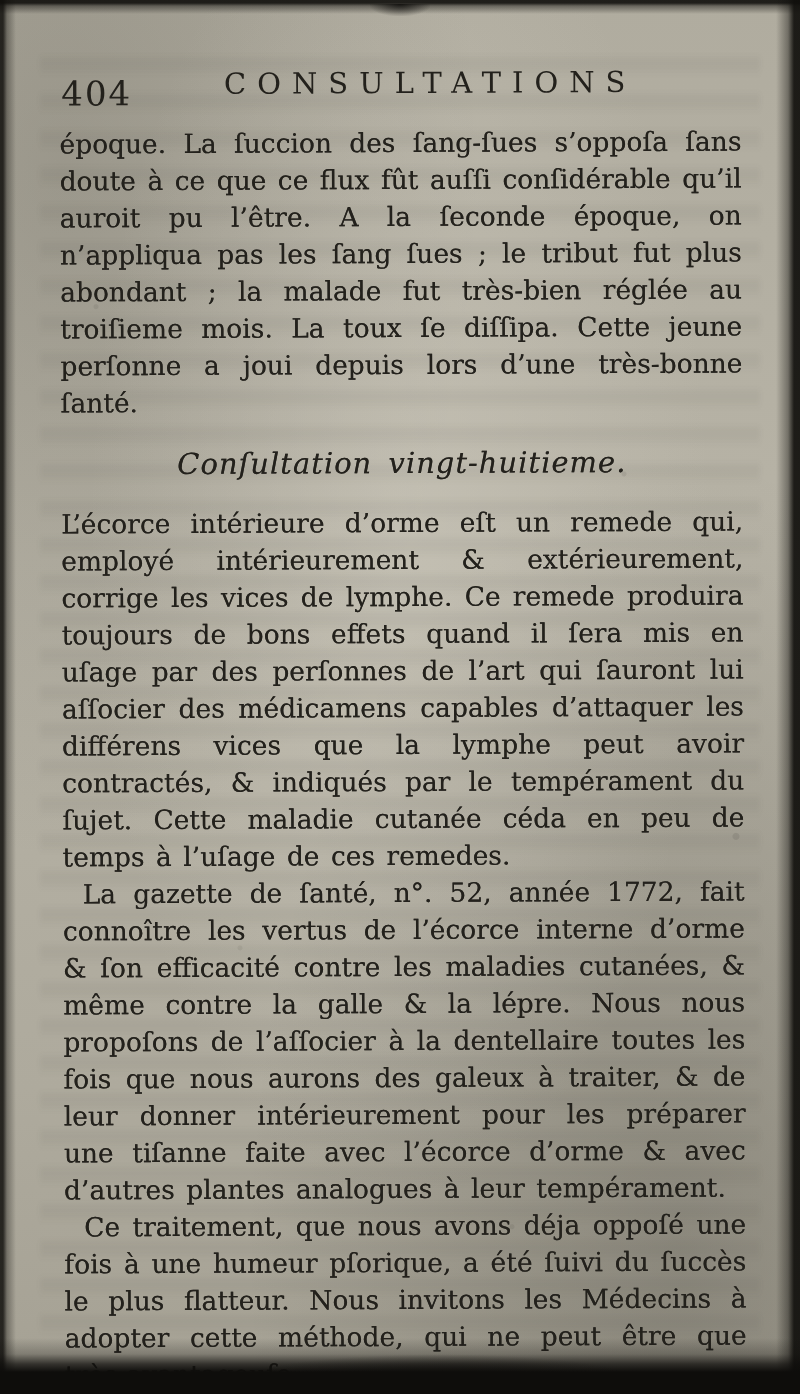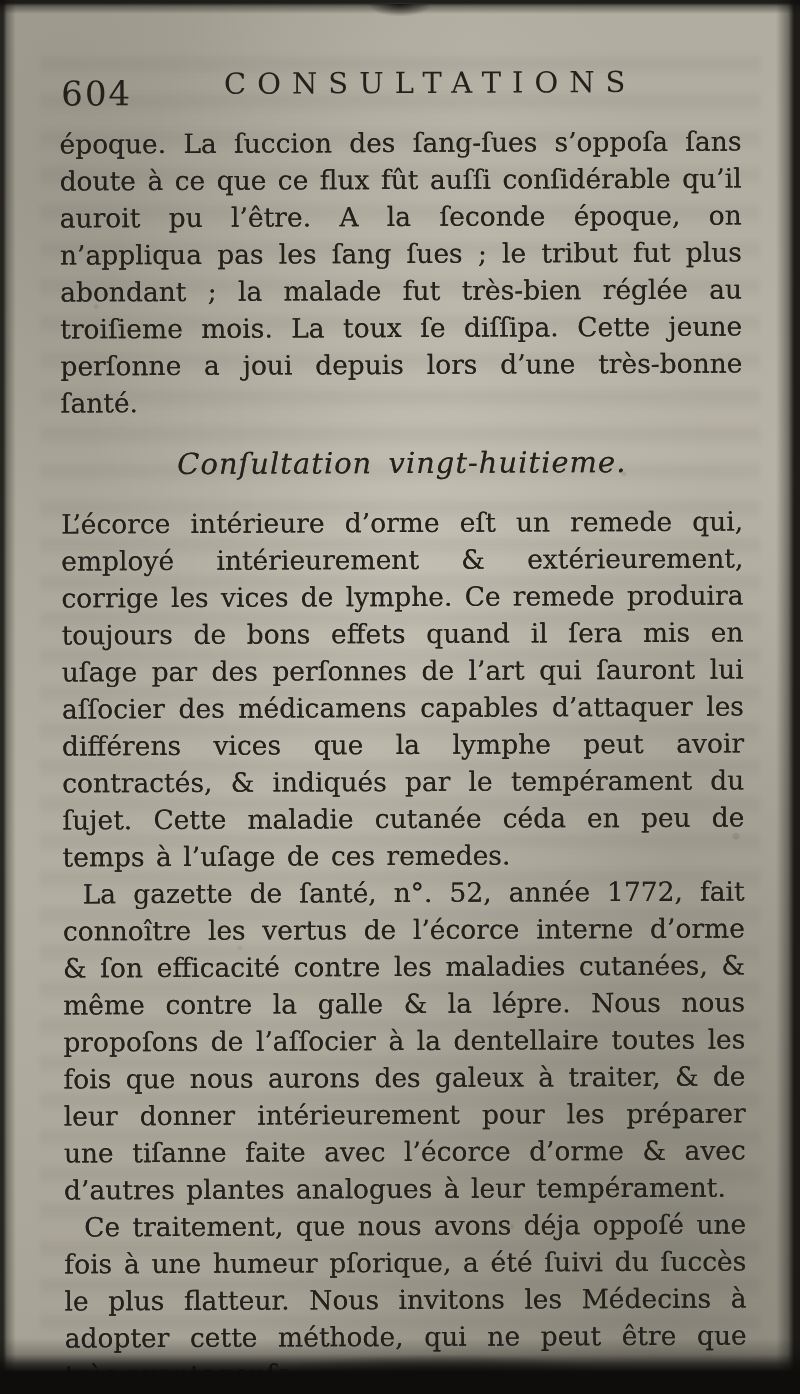--- a/index.html
+++ b/index.html
@@ -124,21 +124,21 @@
 </style>
 </head>
 <body>
 
 <div class="scan">
   <div class="bleed"></div>
   <div class="speckle"></div>
 
   <div class="page-content">
     <div class="header-row">
-      <span class="page-number">604</span>
+      <span class="page-number">404</span>
       <span class="running-header">CONSULTATIONS</span>
     </div>
 
     <p class="para first">époque. La ſuccion des ſang-ſues s’oppoſa ſans doute à ce que ce flux fût auſſi conſidérable qu’il auroit pu l’être. A la ſeconde époque, on n’appliqua pas les ſang ſues ; le tribut fut plus abondant ; la malade fut très-bien réglée au troiſieme mois. La toux ſe diſſipa. Cette jeune perſonne a joui depuis lors d’une très-bonne ſanté.</p>
 
     <h2 class="section-heading">Conſultation vingt-huitieme.</h2>
 
     <p class="para first">L’écorce intérieure d’orme eſt un remede qui, employé intérieurement &amp; extérieurement, corrige les vices de lymphe. Ce remede produira toujours de bons effets quand il ſera mis en uſage par des perſonnes de l’art qui ſauront lui aſſocier des médicamens capables d’attaquer les différens vices que la lymphe peut avoir contractés, &amp; indiqués par le tempérament du ſujet. Cette maladie cutanée céda en peu de temps à l’uſage de ces remedes.</p>
 
     <p class="para">La gazette de ſanté, n°. 52, année 1772, fait connoître les vertus de l’écorce interne d’orme &amp; ſon efficacité contre les maladies cutanées, &amp; même contre la galle &amp; la lépre. Nous nous propoſons de l’aſſocier à la dentellaire toutes les fois que nous aurons des galeux à traiter, &amp; de leur donner intérieurement pour les préparer une tiſanne faite avec l’écorce d’orme &amp; avec d’autres plantes analogues à leur tempérament.</p>

